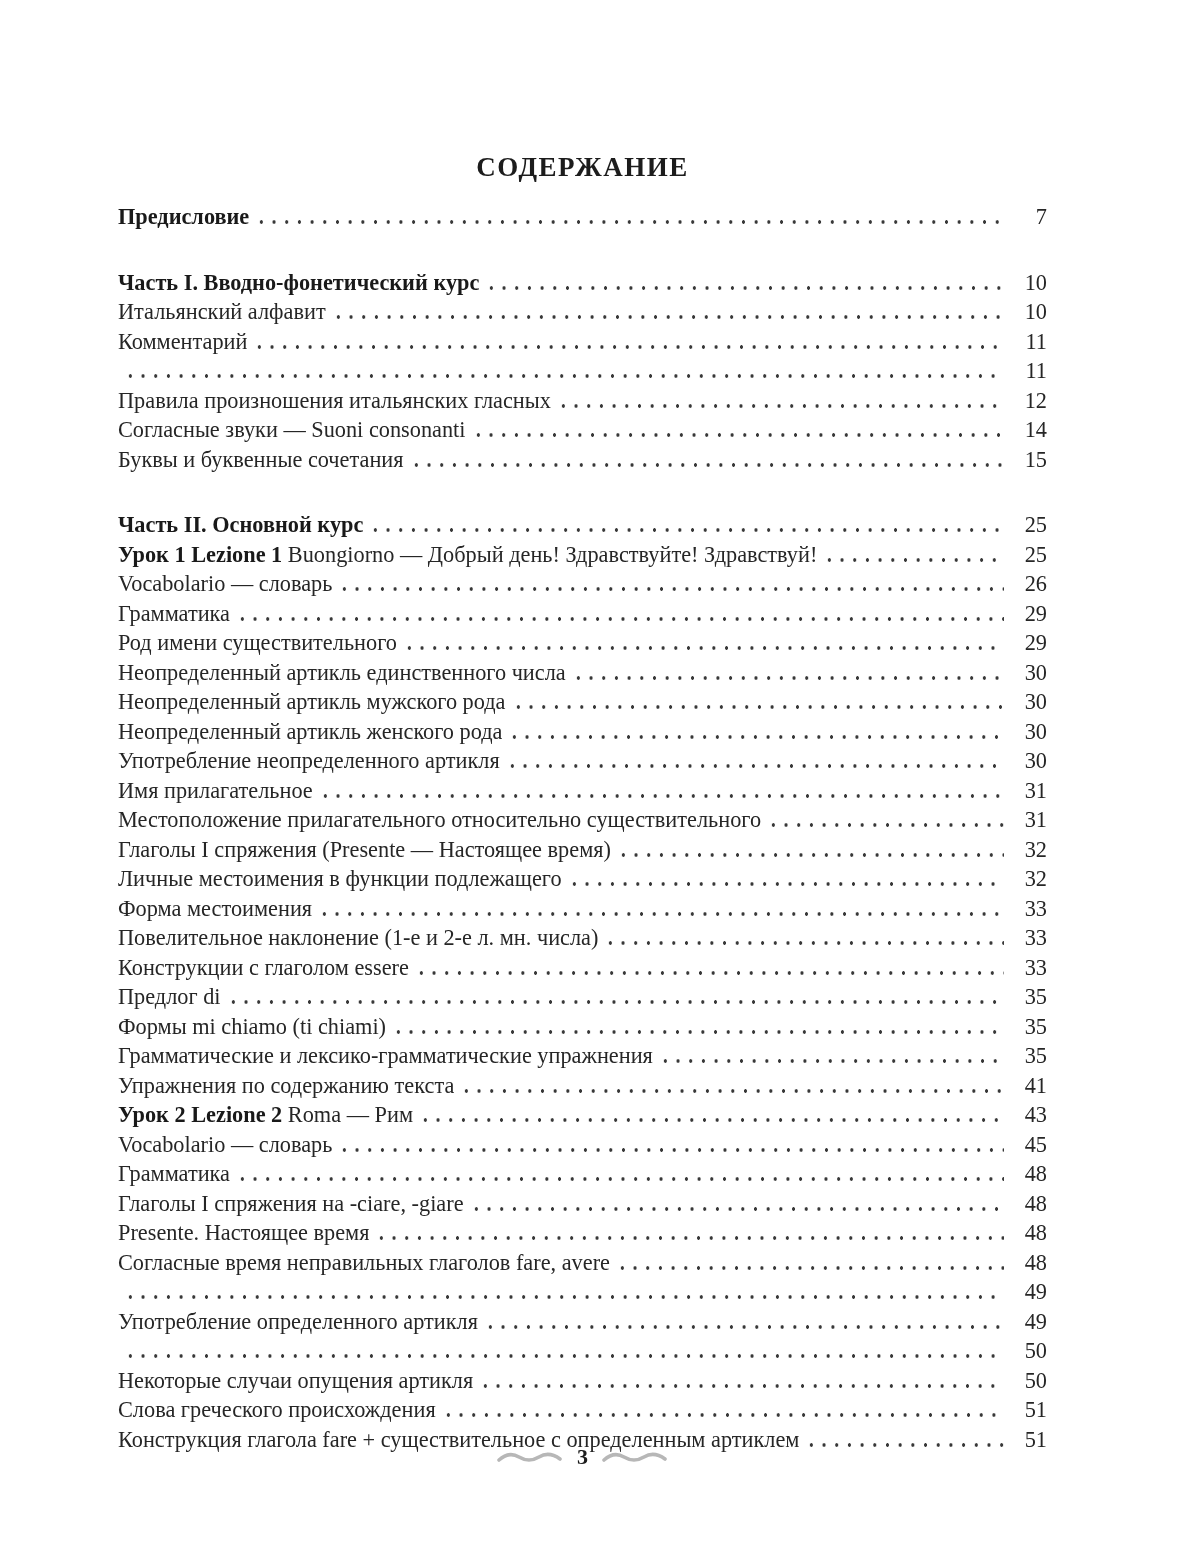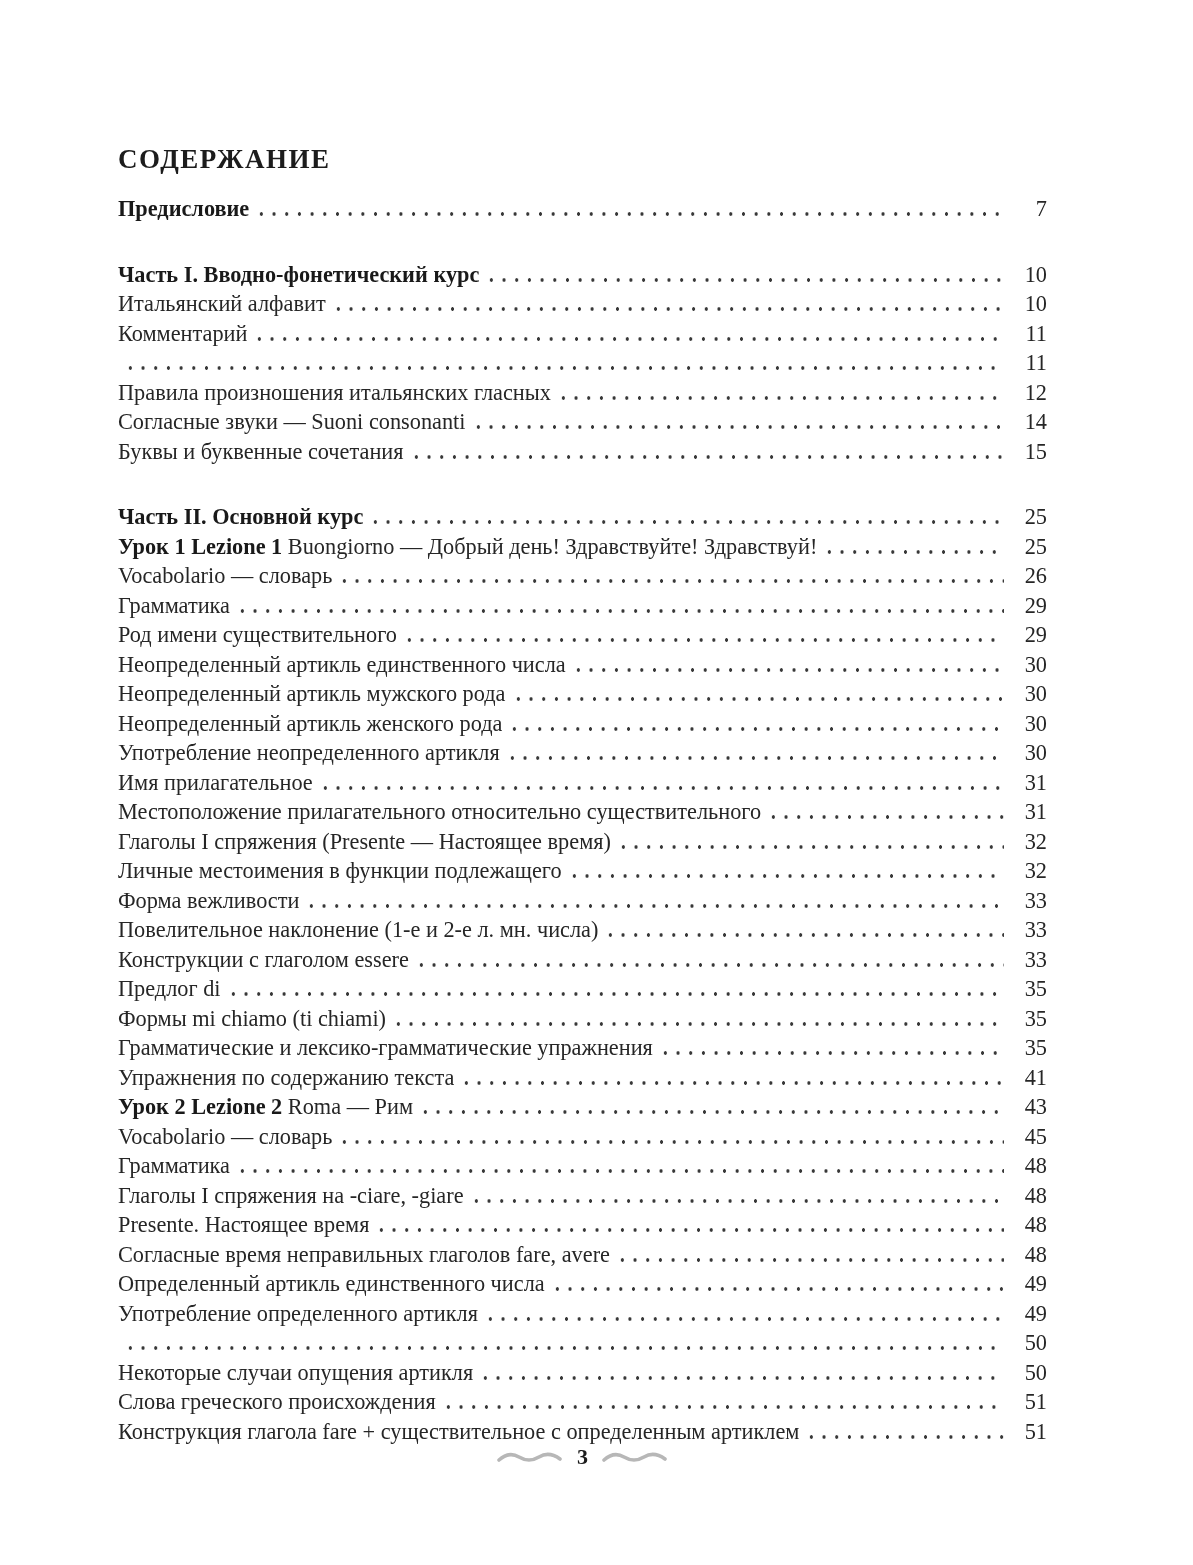--- a/index.html
+++ b/index.html
@@ -12,21 +12,22 @@
     color: #262626;
     overflow: hidden;
   }
   .content {
     position: absolute;
     left: 118px;
     top: 142px;
     width: 929px;
   }
   .toc-title {
-    margin: 0;
+    margin: 8px;
+    text-align: center;
     font-size: 27px;
     line-height: 34px;
     font-weight: 700;
     letter-spacing: 1.5px;
     color: #1c1c1c;
   }
   .toc-list {
     margin-top: 18px;
     font-size: 22.3px;
   }
@@ -181,21 +182,21 @@
           <span class="toc-label">Глаголы I спряжения (Presente — Настоящее время)</span>
           <span class="leader"></span>
           <span class="toc-page">32</span>
         </div>
         <div class="toc-row">
           <span class="toc-label">Личные местоимения в функции подлежащего</span>
           <span class="leader"></span>
           <span class="toc-page">32</span>
         </div>
         <div class="toc-row">
-          <span class="toc-label">Форма вежливости</span>
+          <span class="toc-label">Форма местоимения</span>
           <span class="leader"></span>
           <span class="toc-page">33</span>
         </div>
         <div class="toc-row">
           <span class="toc-label">Повелительное наклонение (1-е и 2-е л. мн. числа)</span>
           <span class="leader"></span>
           <span class="toc-page">33</span>
         </div>
         <div class="toc-row">
           <span class="toc-label">Конструкции с глаголом essere</span>
@@ -246,21 +247,20 @@
           <span class="toc-label">Presente. Настоящее время</span>
           <span class="leader"></span>
           <span class="toc-page">48</span>
         </div>
         <div class="toc-row">
           <span class="toc-label">Согласные время неправильных глаголов fare, avere</span>
           <span class="leader"></span>
           <span class="toc-page">48</span>
         </div>
         <div class="toc-row">
-          <span class="toc-label">Определенный артикль единственного числа</span>
           <span class="leader"></span>
           <span class="toc-page">49</span>
         </div>
         <div class="toc-row">
           <span class="toc-label">Употребление определенного артикля</span>
           <span class="leader"></span>
           <span class="toc-page">49</span>
         </div>
         <div class="toc-row">
           <span class="leader"></span>

